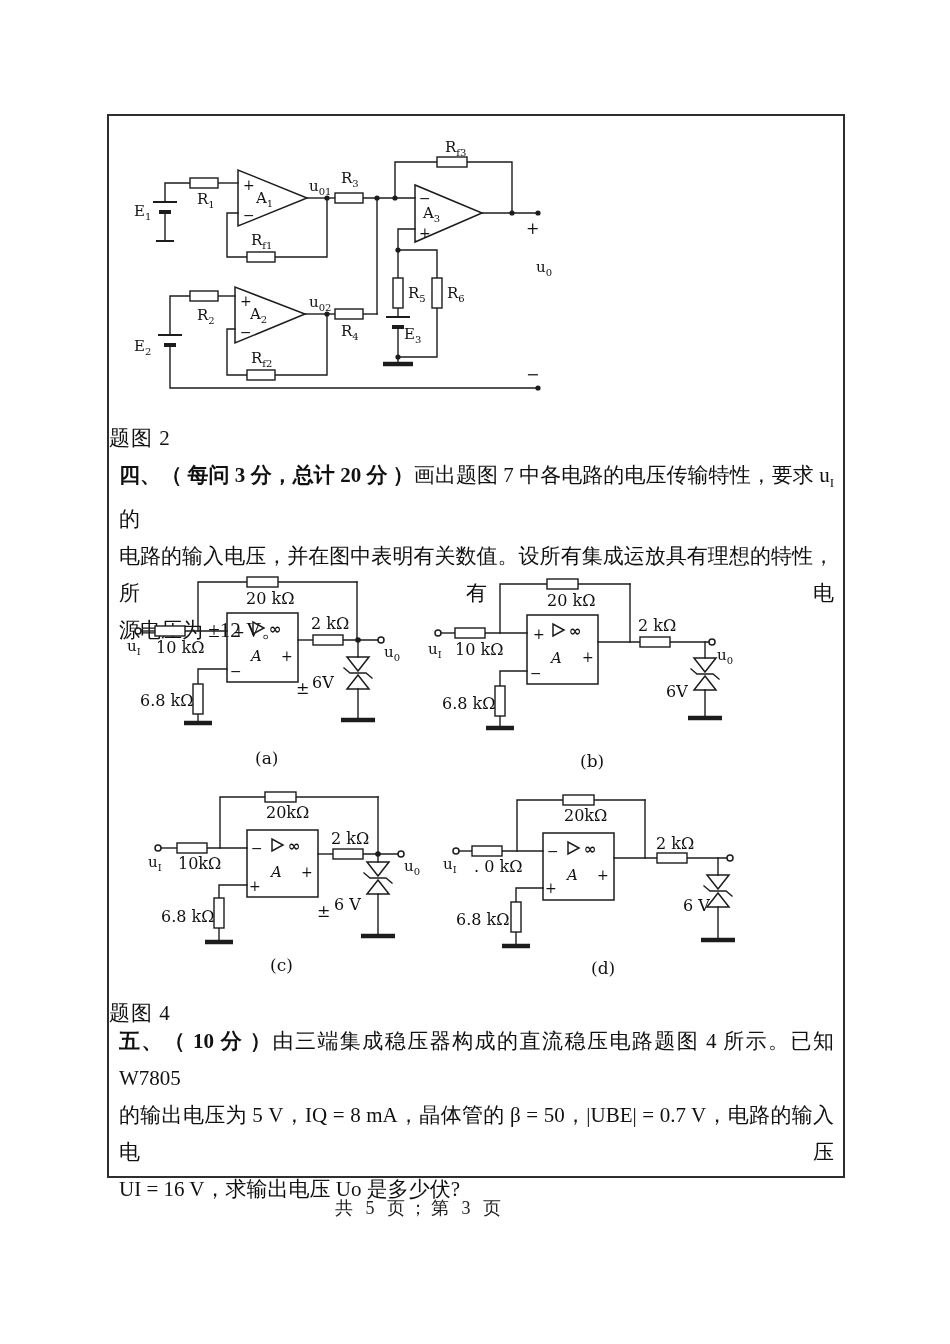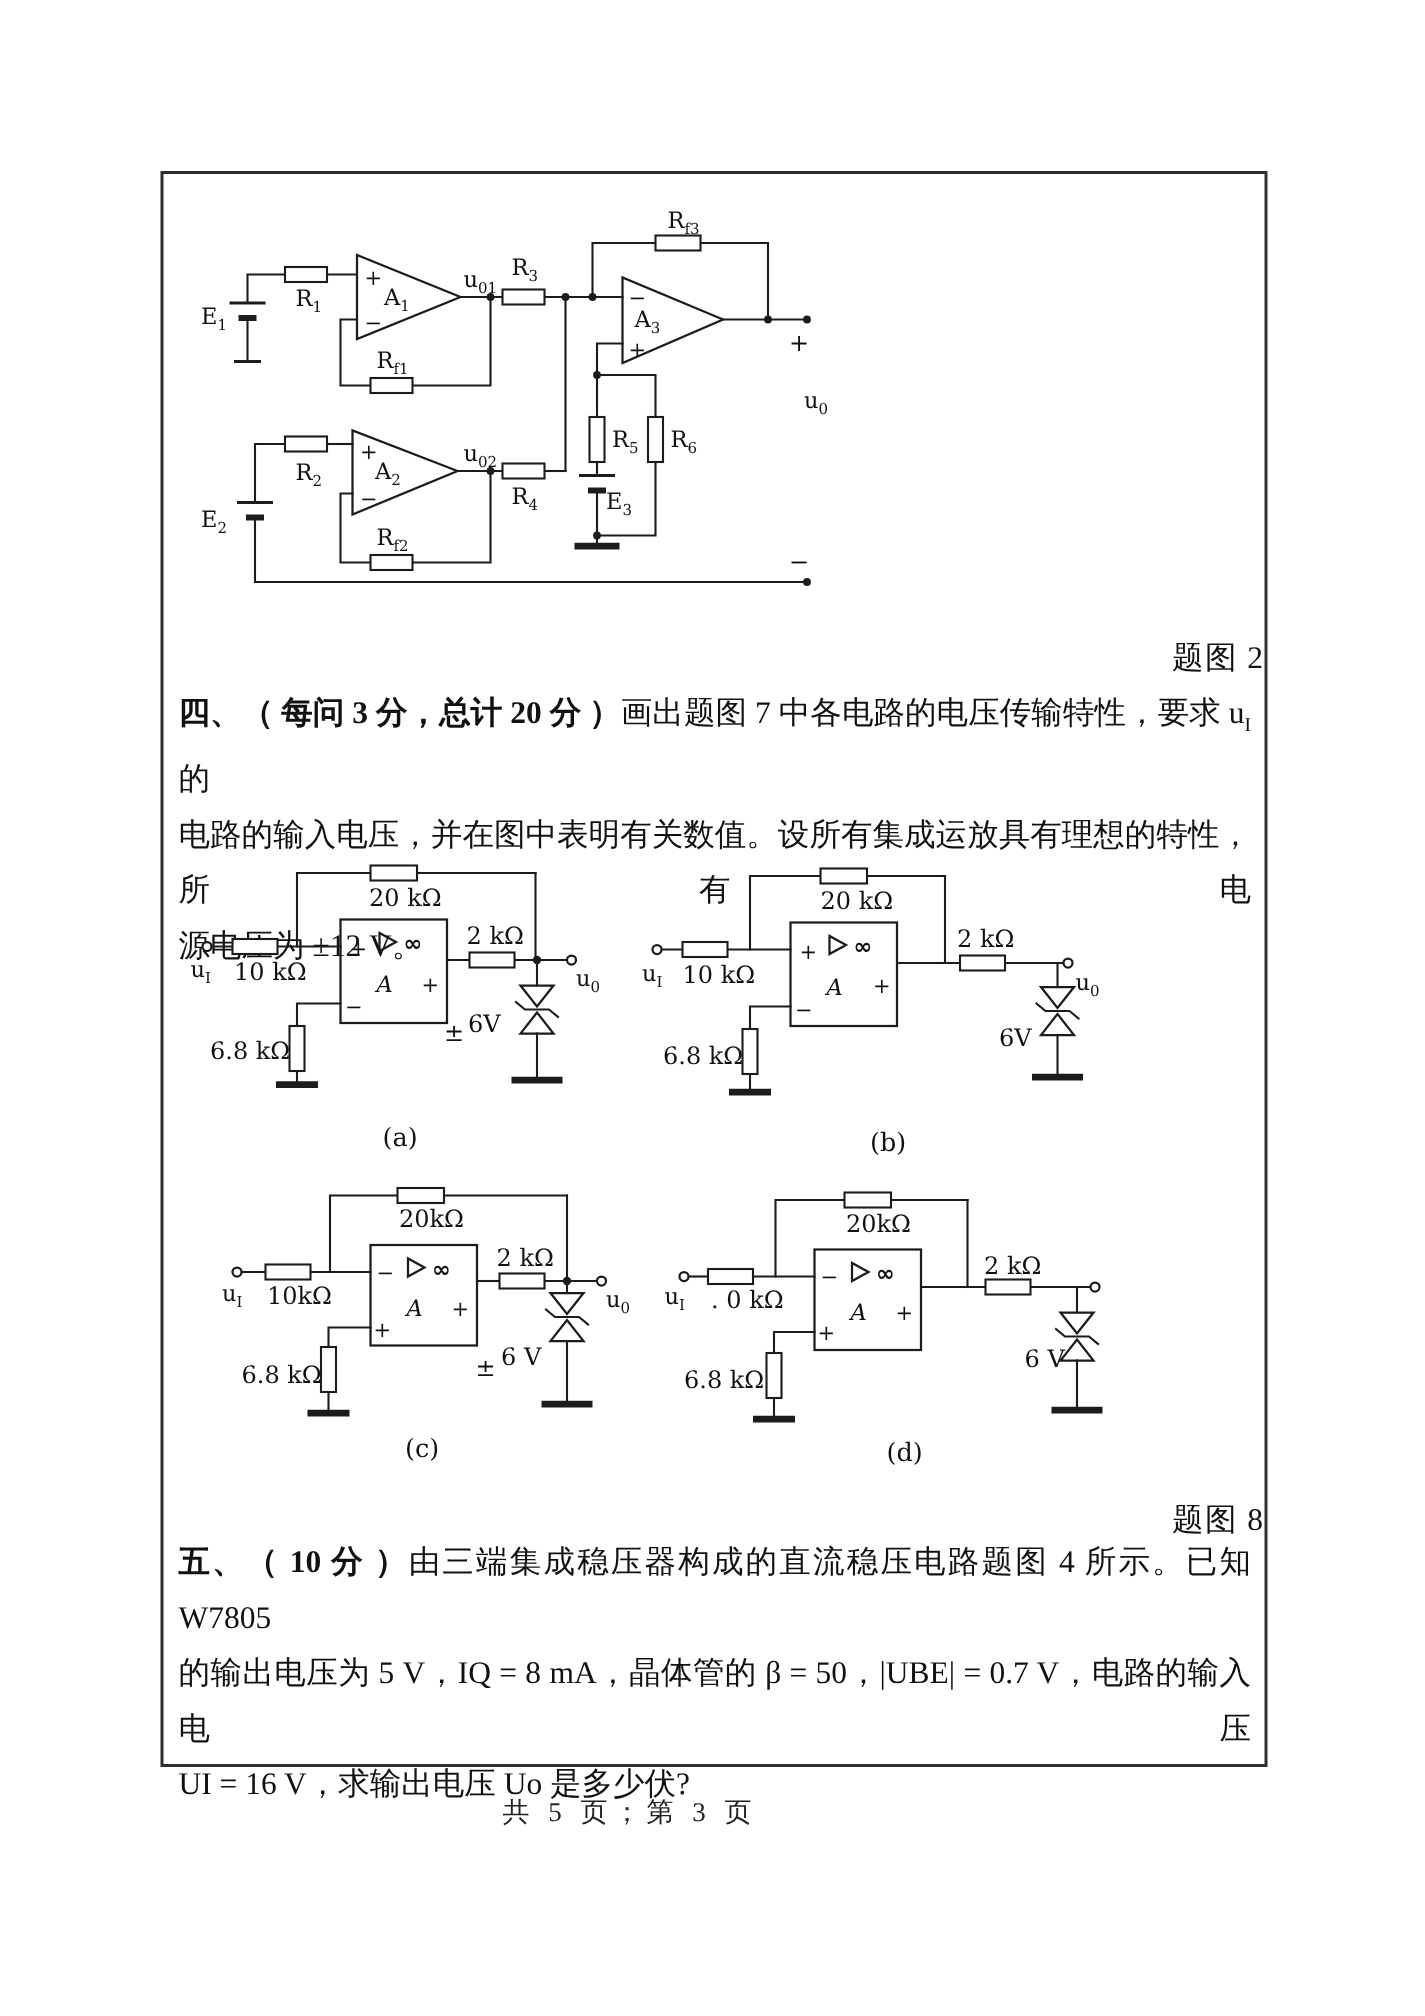--- a/index.html
+++ b/index.html
@@ -2,21 +2,21 @@
 <html><head>
 <meta charset="utf-8">
 <style>
   html,body{margin:0;padding:0}
   body{position:relative;width:950px;height:1344px;background:#fff;overflow:hidden;
        font-family:"Liberation Serif","DejaVu Serif",serif;color:#111}
   .page{position:absolute;left:107px;top:114px;width:734px;height:1060px;border:2px solid #2e2e2e;background:#fff}
   .page svg{position:absolute;left:0}
   #fig2{top:0}
   #fig3{top:449px}
-  .figcap{position:absolute;left:0;width:100%;text-align:right;font-size:21px;letter-spacing:1px}
+  .figcap{position:absolute;left:0;width:100%;text-align:left;font-size:21px;letter-spacing:1px}
   #cap2{top:308px}
   #cap3{top:883px}
   .q{position:absolute;left:0;width:100%;box-sizing:border-box;padding:0 9px 0 10px;
      font-size:21px;line-height:37px}
   #q4{top:341px}
   #q5{top:907px}
   .line{text-align:justify;text-align-last:justify;white-space:normal}
   .line.last{text-align-last:left}
   .bh{font-weight:bold}
   sub.si{font-size:13px}
@@ -321,21 +321,21 @@
       <text class="sg" x="547" y="856">−</text>
       <text class="sg" x="545" y="893">+</text>
       <text class="inf" x="584" y="854">∞</text>
       <text class="ai" x="567" y="880">A</text>
       <text class="sg" x="597" y="880">+</text>
       <text class="ck" x="683" y="911">6 V</text>
       <text class="cap" x="591" y="974">(d)</text>
     </g>
   </svg>
 
-  <div class="figcap" id="cap3">题图 8</div>
+  <div class="figcap" id="cap3">题图 4</div>
 
   <div class="q" id="q5">
     <div class="line"><span class="bh">五、（  10 分  ）</span><span>由三端集成稳压器构成的直流稳压电路题图 4 所示。已知 W7805</span></div>
     <div class="line">的输出电压为 5 V，IQ = 8 mA，晶体管的  β  = 50，|UBE| = 0.7 V，电路的输入电压</div>
     <div class="line last">UI = 16 V，求输出电压 Uo 是多少伏?</div>
   </div>
 
 </div>
 
 <div class="footer">共  5  页；第  3  页</div>

